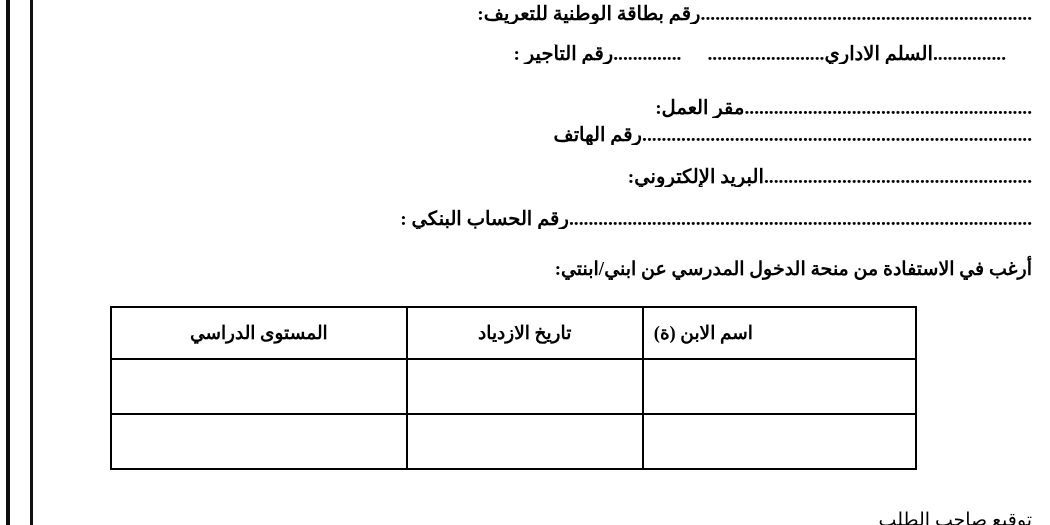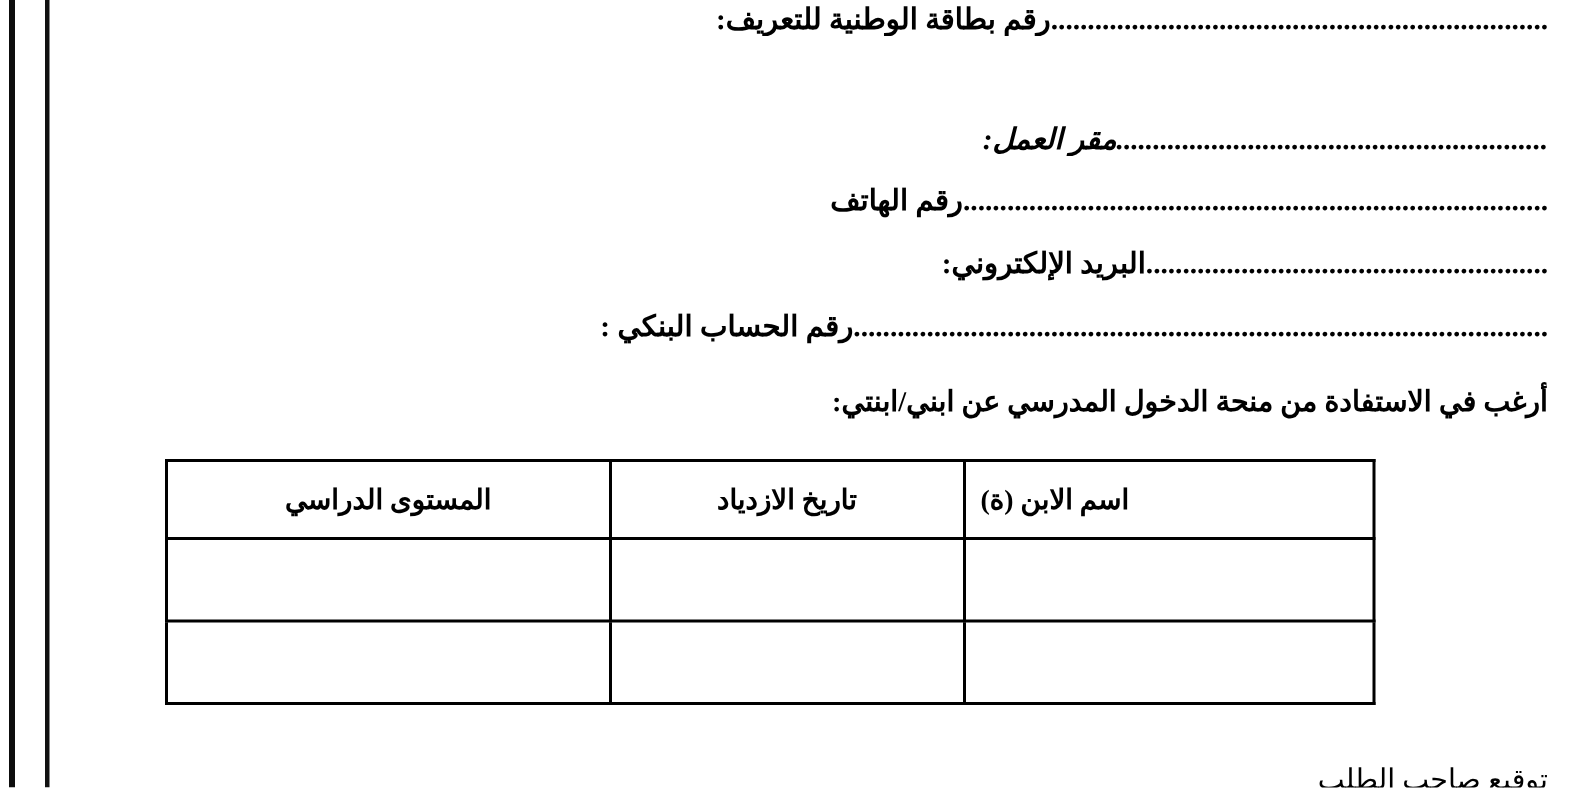--- a/index.html
+++ b/index.html
@@ -49,21 +49,21 @@
   }
   .line {
     font-size: 19.5px;
     font-weight: bold;
     line-height: 1.0;
     white-space: nowrap;
     overflow: hidden;
   }
   .row-l1 { position: absolute; top: 4px;   right: 0; left: 0; }
   .row-l2 { position: absolute; top: 44px;  right: 0; left: 0; }
-  .row-l3 { position: absolute; top: 84px;  right: 0; left: 0; font-style: italic; }
+  .row-l3 { position: absolute; top: 98px;  right: 0; left: 0; }
   .row-l4 { position: absolute; top: 125px; right: 0; left: 0; }
   .row-l5 { position: absolute; top: 167px; right: 0; left: 0; }
   .row-l6 { position: absolute; top: 209px; right: 0; left: 0; }
   .row-intro {
     position: absolute;
     top: 259px;
     right: 0;
     left: 0;
     font-size: 19px;
     font-weight: bold;
@@ -112,20 +112,23 @@
 
   <div class="edge-rule-outer"></div>
   <div class="edge-rule-inner"></div>
 
   <div class="content">
 
     <div class="line row-l1">
       <span>....................................................................</span><span>رقم بطاقة الوطنية للتعريف:</span>
     </div>
 
+    <div class="line row-l2">
+      <span class="gap-sm"></span><span>...............</span><span>السلم الاداري</span><span>........................</span><span class="gap-sm"></span><span>..............</span><span>رقم التأجير :</span>
+    </div>
 
     <div class="line row-l3">
       <span>...........................................................</span><span>مقر العمل:</span>
     </div>
 
     <div class="line row-l4">
       <span>................................................................................</span><span>رقم الهاتف</span>
     </div>
 
     <div class="line row-l5">

